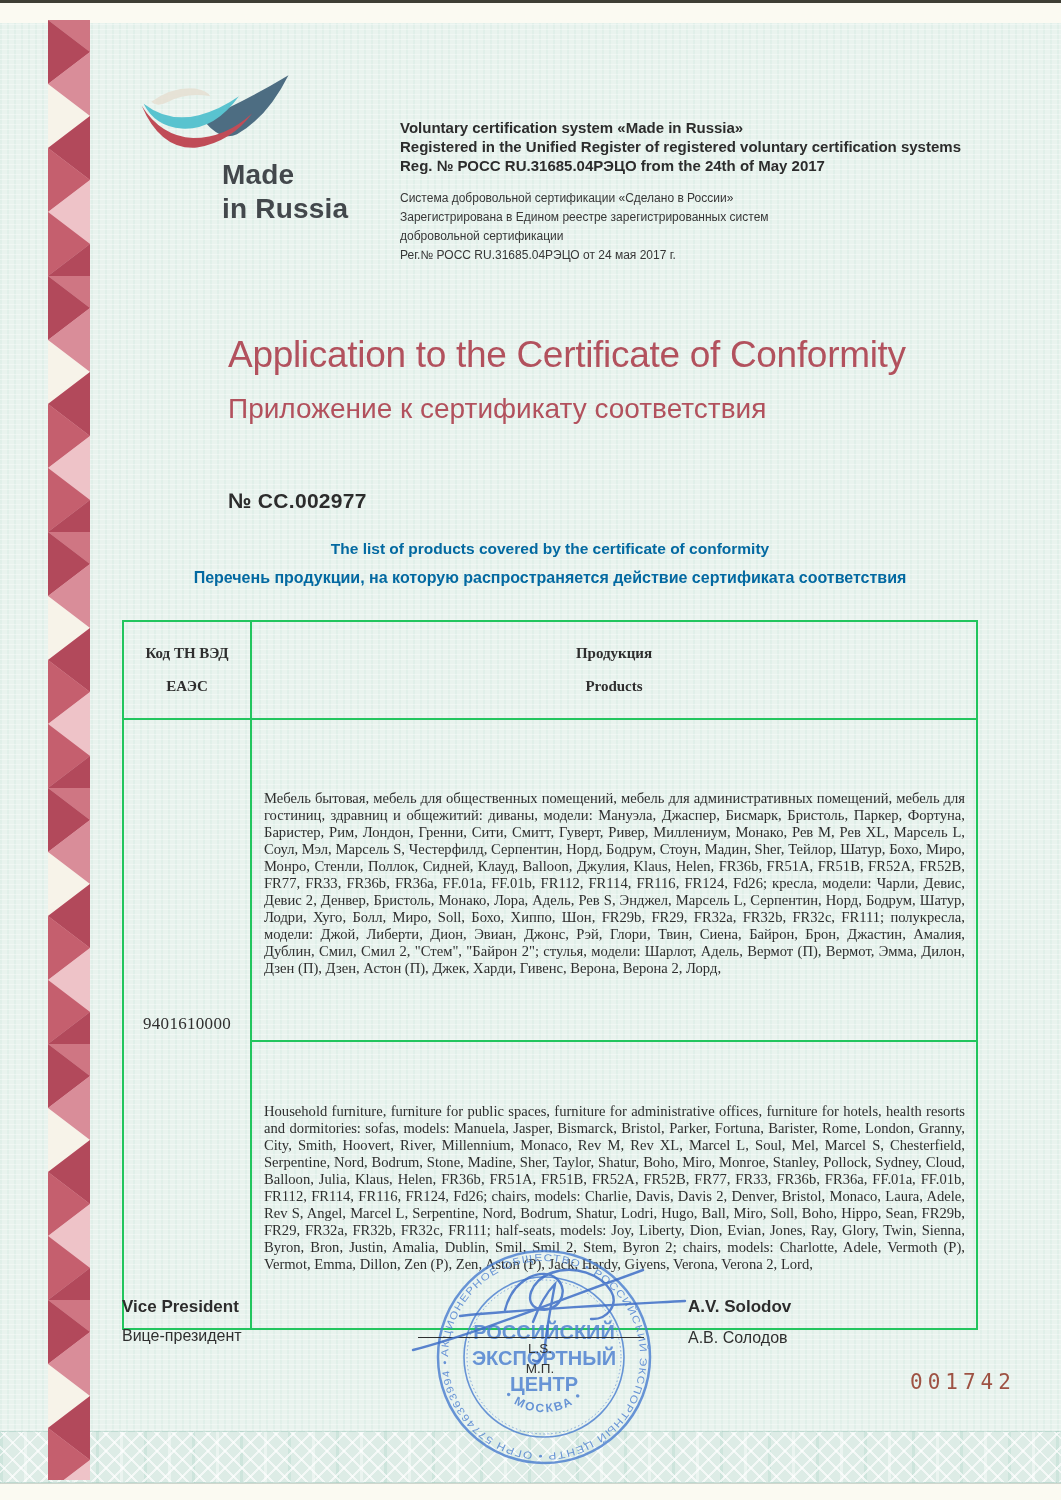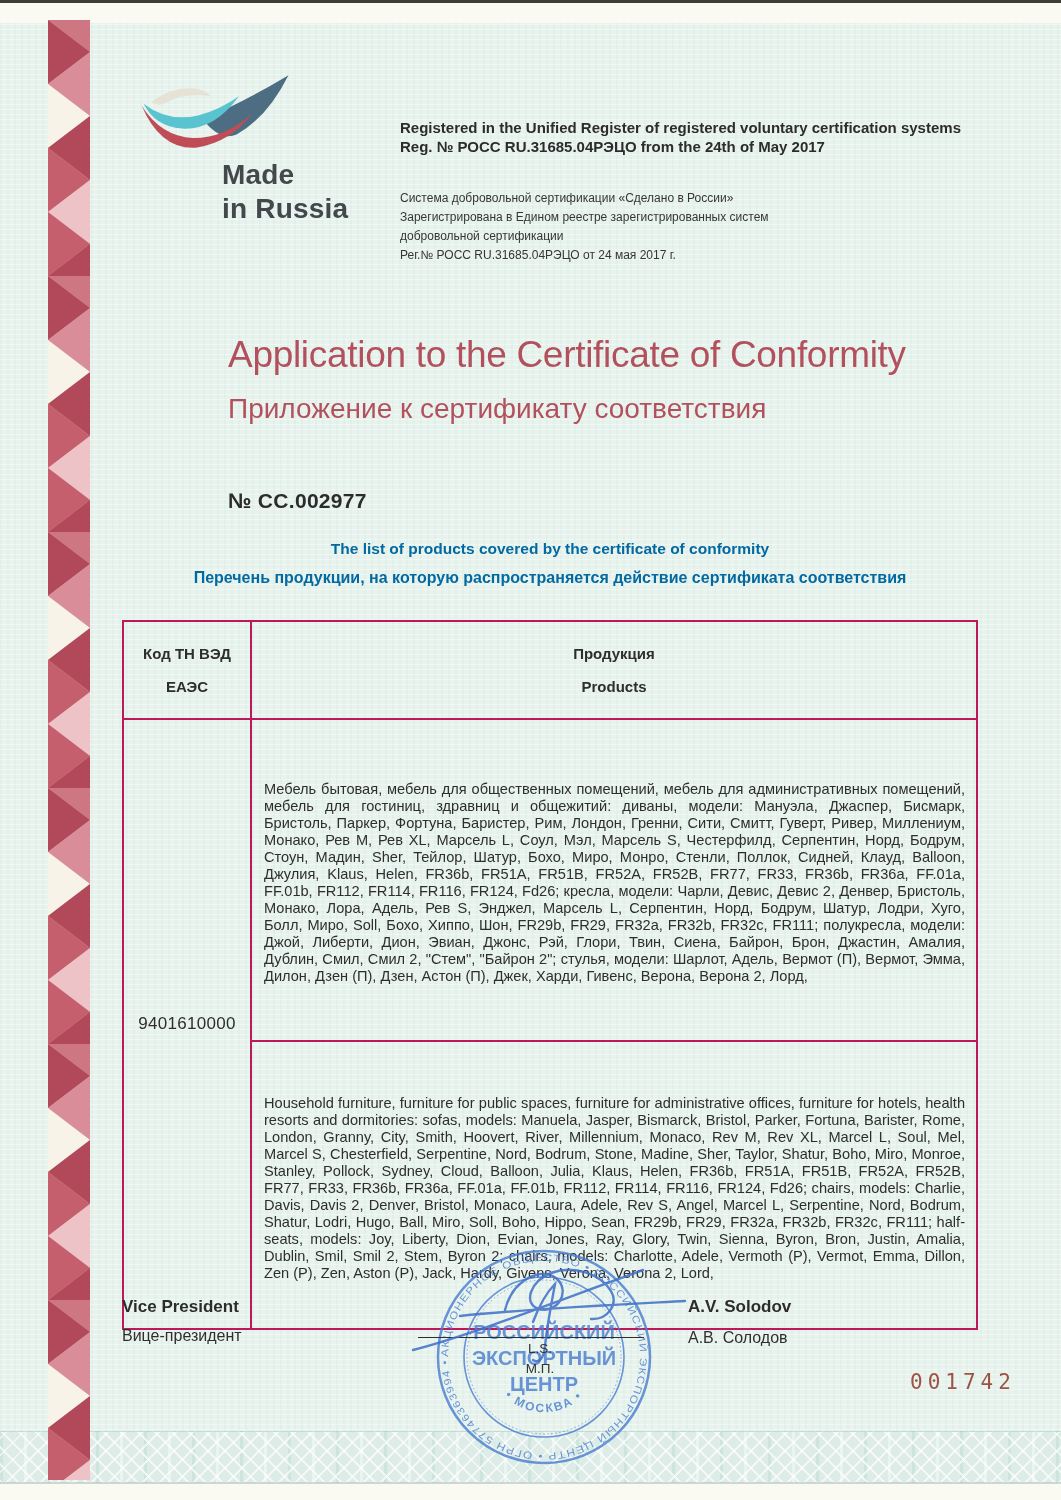--- a/index.html
+++ b/index.html
@@ -33,22 +33,22 @@
   .list-head{left:110px;top:540px;width:880px;text-align:center;font-weight:bold;color:#0369a1;}
   .list-head .l1{font-size:15.5px;margin-bottom:11px;}
   .list-head .l2{font-size:16px;}
 
   
   .products-table{
     position:absolute;z-index:2;left:122px;top:620px;width:856px;
     border-collapse:collapse;table-layout:fixed;
   }
   .products-table th,.products-table td{
-    border:2px solid #be185d;vertical-align:middle;
-    font-family:Liberation Sans, sans-serif;color:#2e2e2e;
+    border:2px solid #22c55e;vertical-align:middle;
+    font-family:Liberation Serif, serif;color:#2e2e2e;
   }
   .col-code{width:128px;}
   .head-cell{height:84px;font-size:15px;font-weight:bold;text-align:center;padding:6px 4px;}
   .head-cell .hl{display:block;}
   .head-cell .hl + .hl{margin-top:16px;}
   .code-cell{text-align:center;font-size:17px;font-weight:400;letter-spacing:.3px;}
   .prod-cell{
     text-align:justify;font-size:14.6px;line-height:17px;
     padding:13px 11px 7px 12px;vertical-align:top;
   }
@@ -114,20 +114,21 @@
     <path d="M70,50 Q110,34 160,4 Q138,48 106,66 Q88,74 70,50 Z" fill="#4d6d82"></path>
     <path d="M8,34 Q34,54 66,46 Q88,40 108,26 Q82,62 48,60 Q20,58 8,34 Z" fill="#59c3cf"></path>
     <path d="M6,36 Q26,68 60,70 Q94,70 122,44 Q100,74 64,80 Q26,83 6,36 Z" fill="#c04c57"></path>
   </svg>
   <div class="abs logo-text">
     <div>Made</div>
     <div>in Russia</div>
   </div>
 
   <div class="abs hdr hdr-en">
+    <div>Voluntary certification system «Made in Russia»</div>
     <div>Registered in the Unified Register of registered voluntary certification systems</div>
     <div>Reg. № РОСС RU.31685.04РЭЦО from the 24th of May 2017</div>
   </div>
   <div class="abs hdr hdr-ru">
     <div>Система добровольной сертификации «Сделано в России»</div>
     <div>Зарегистрирована в Едином реестре зарегистрированных систем</div>
     <div>добровольной сертификации</div>
     <div>Рег.№ РОСС RU.31685.04РЭЦО от 24 мая 2017 г.</div>
   </div>
 

